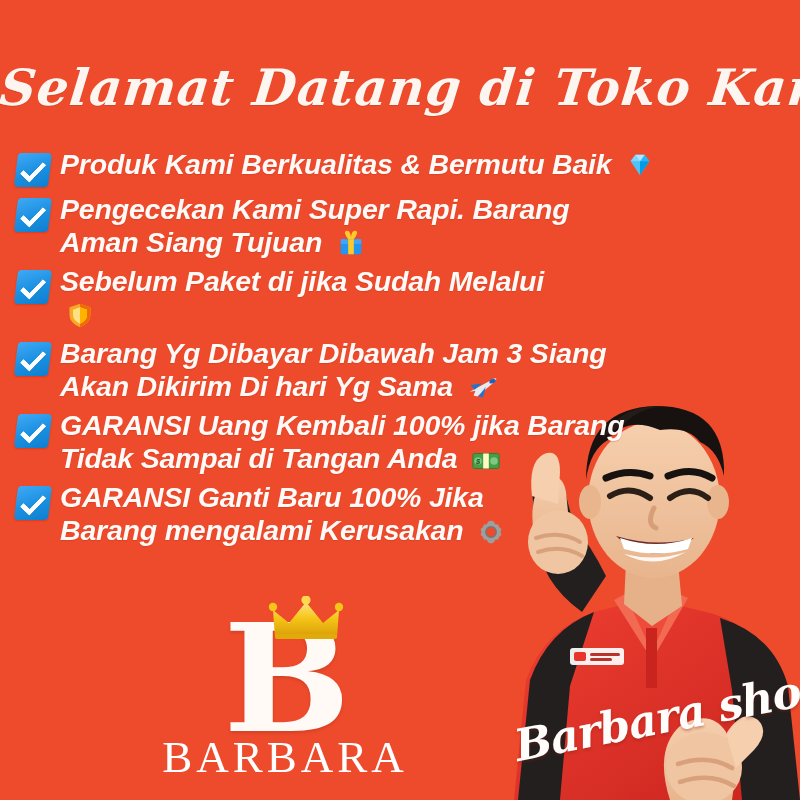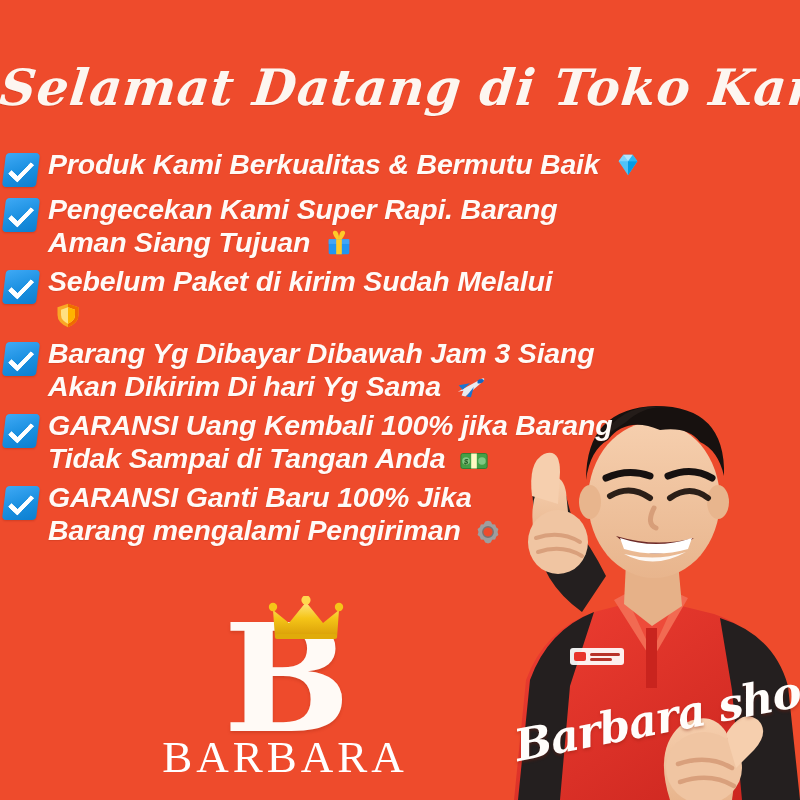--- a/index.html
+++ b/index.html
@@ -32,21 +32,21 @@
     letter-spacing: 1px;
     transform: skewX(-6deg);
     text-shadow: 0 1px 0 rgba(160,40,20,.25);
     white-space: nowrap;
   }
 
   
   #list {
     position: absolute;
     top: 148px;
-    left: 4px;
+    left: 16px;
     width: 680px;
   }
   .item {
     display: flex;
     align-items: flex-start;
     margin-bottom: 6px;
   }
   .check {
     flex: 0 0 auto;
     width: 34px;
@@ -235,21 +235,21 @@
           <rect x="13" y="12" width="6" height="16" fill="#ffca28"></rect>
           <path d="M13 12 q-6 -8 -2 -9 q5 -1 5 9 Z" fill="#ffca28"></path>
           <path d="M19 12 q6 -8 2 -9 q-5 -1 -5 9 Z" fill="#ffca28"></path>
         </svg>
       </div>
     </div>
 
     <div class="item">
       <div class="check"></div>
       <div class="itext">
-        <span>Sebelum Paket di kirim Sudah Melalui</span><br>
+        <span>Sebelum Paket di jika Sudah Melalui</span><br>
         <svg class="em-svg" width="28" height="30" viewBox="0 0 32 32">
           <path d="M16 3 L28 7 V16 Q28 25 16 30 Q4 25 4 16 V7 Z" fill="#f9a825"></path>
           <path d="M16 3 L28 7 V16 Q28 25 16 30 Z" fill="#ef6c00"></path>
           <path d="M16 7 L24 10 V16 Q24 22 16 26 Q8 22 8 16 V10 Z" fill="#ffe082"></path>
           <path d="M16 7 L24 10 V16 Q24 22 16 26 Z" fill="#ffb300"></path>
         </svg>
       </div>
     </div>
 
     <div class="item">
@@ -279,21 +279,21 @@
           <text x="7.5" y="16.5" font-size="8" font-family="'Liberation Sans',sans-serif" font-weight="bold" fill="#1b5e20" text-anchor="middle">$</text>
           <circle cx="24.5" cy="13" r="4" fill="#81c784"></circle>
         </svg>
       </div>
     </div>
 
     <div class="item">
       <div class="check"></div>
       <div class="itext">
         <span>GARANSI Ganti Baru 100% Jika</span><br>
-        <span>Barang mengalami Pengiriman</span>
+        <span>Barang mengalami Kerusakan</span>
         <svg class="em-svg" width="28" height="28" viewBox="0 0 32 32">
           <path d="M16 3 l3.2 1.1 1.6 3 3.4 .2 1.1 3.2 2.6 2.2 -1 3.3 1 3.3 -2.6 2.2 -1.1 3.2 -3.4 .2 -1.6 3 -3.2 1.1 -3.2 -1.1 -1.6 -3 -3.4 -.2 -1.1 -3.2 -2.6 -2.2 1 -3.3 -1 -3.3 2.6 -2.2 1.1 -3.2 3.4 -.2 1.6 -3 Z" fill="#9e9e9e"></path>
           <circle cx="16" cy="16" r="6" fill="#ee4b2c"></circle>
           <circle cx="16" cy="16" r="6" fill="none" stroke="#757575" stroke-width="1.5"></circle>
         </svg>
       </div>
     </div>
 
   </div>
 

